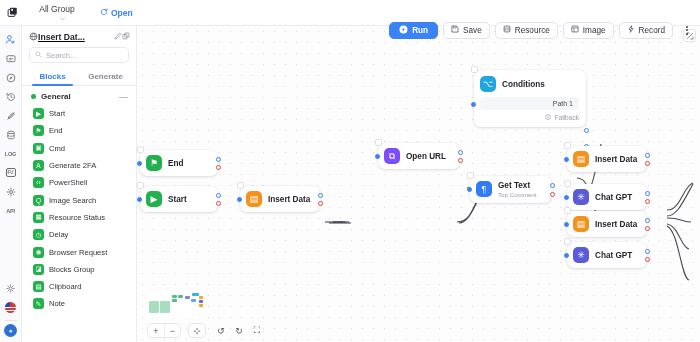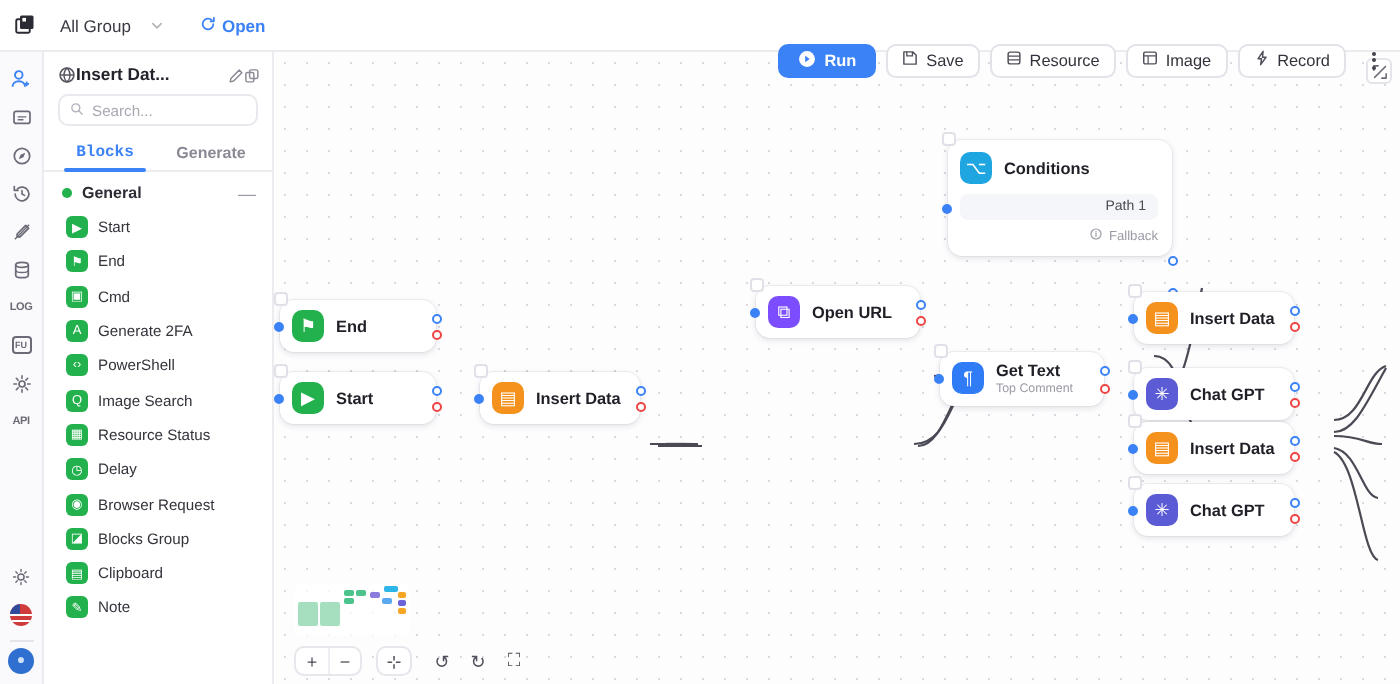--- a/index.html
+++ b/index.html
@@ -22,21 +22,21 @@
     position: relative; z-index: 40;
   }
   .tb-logo {
     width: 18px; height: 18px; margin-right: 4px;
     display: flex; align-items: center; justify-content: center;
     color: #2b2b33;
   }
   .sel {
     display: flex; align-items: center; height: 18px;
     border-radius: 4px; padding: 0 4px;
-    font-size: 8.5px; color: #3a3a44; cursor: default;
+    font-size: 8.5px; color: #3a3a44; cursor: default; flex-direction: column;
   }
   .sel .cv { margin-left: 10px; opacity: .45; }
   .sel-group { min-width: 62px; }
   .sel-pat { min-width: 96px; margin-left: 2px; }
   .sel-pat .cv { margin-left: auto; }
   .open-link {
     display: flex; align-items: center; gap: 3px;
     font-size: 8.5px; color: #3b82f6; font-weight: 600;
     margin-left: 12px; cursor: pointer;
   }
@@ -93,41 +93,42 @@
   .flag::before{content:"";position:absolute;left:0;top:0;width:5px;height:5px;background:#2f4a9c;}
   .flag::after{content:"";position:absolute;left:0;top:5px;width:11px;height:1.4px;background:#fff;box-shadow:0 3px 0 #fff;}
 
   
   .panel {
     width: 115px; flex: 0 0 115px; background: #fff;
     border-right: 1px solid #ececf0;
     display: flex; flex-direction: column; position: relative; z-index: 20;
   }
   .panel-head {
-    display: flex; align-items: flex-end; gap: 0;
+    display: flex; align-items: flex-start; gap: 0;
     padding: 6px 6px 5px 7px;
+    text-decoration: underline;
   }
   .panel-head .globe { color: #55555f; display:flex; }
   .panel-title {
     font-size: 8.6px; font-weight: 700; color: #23232b;
     white-space: nowrap; overflow: hidden; flex: 1;
   }
   .ph-icon { color: #8b8b96; cursor: pointer; display:flex; }
   .search-wrap { padding: 0 7px 6px; }
   .search {
     display: flex; align-items: center; gap: 4px;
     height: 16px; border: 1px solid #e8e8ee; border-radius: 5px;
     padding: 0 5px; font-size: 7.6px; color: #a8a8b2; cursor: text;
   }
   .tabs { display: flex; border-bottom: 1px solid #ececf0; padding: 0 4px; }
   .tab {
     flex: 1; text-align: center; font-size: 8px; padding: 3px 0 4px;
     color: #8a8a95; cursor: pointer; font-weight: 600; position: relative;
   }
-  .tab.active { color: #3b82f6; font-family: Liberation Mono, monospace; }
+  .tab.active { color: #3b82f6; }
   .tab.active::after {
     content: ""; position: absolute; left: 6px; right: 6px; bottom: -1px;
     height: 1.6px; background: #3b82f6; border-radius: 2px;
   }
   .grp-head {
     display: flex; align-items: center; gap: 5px;
     padding: 6px 8px 4px 9px; cursor: pointer;
   }
   .grp-dot { width: 5px; height: 5px; border-radius: 50%; background: #22b14c; }
   .grp-name { font-size: 8px; font-weight: 600; color: #2c2c35; }

